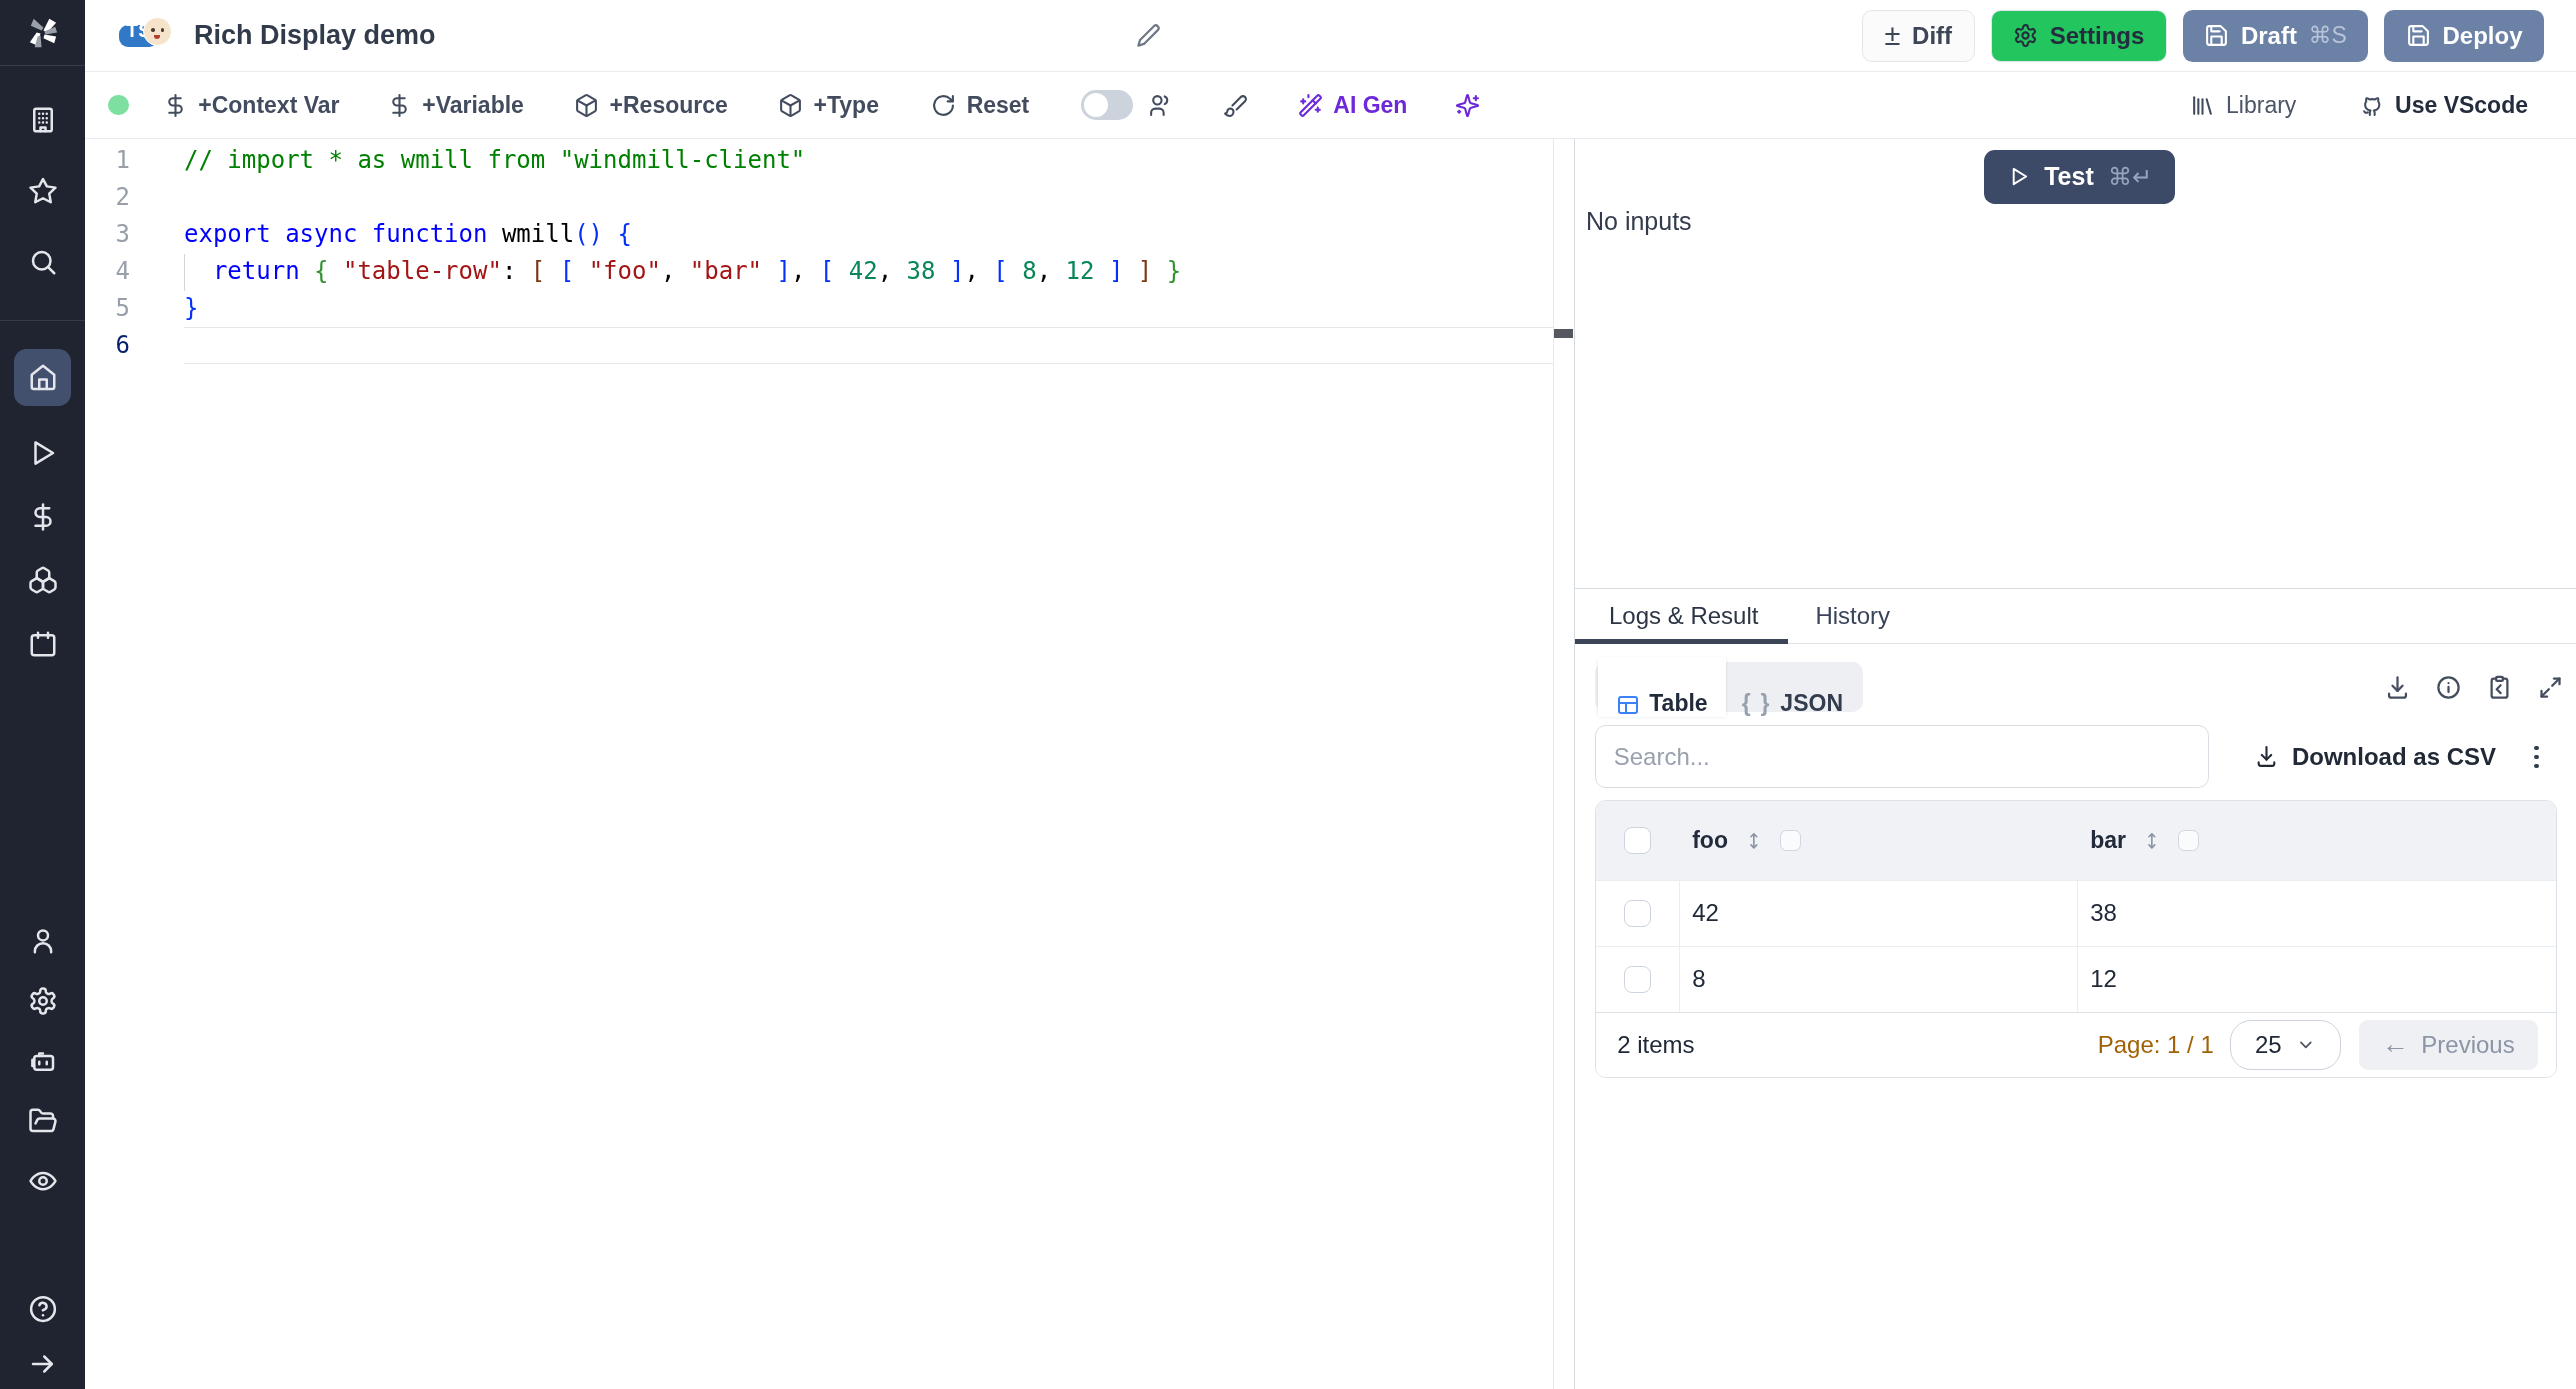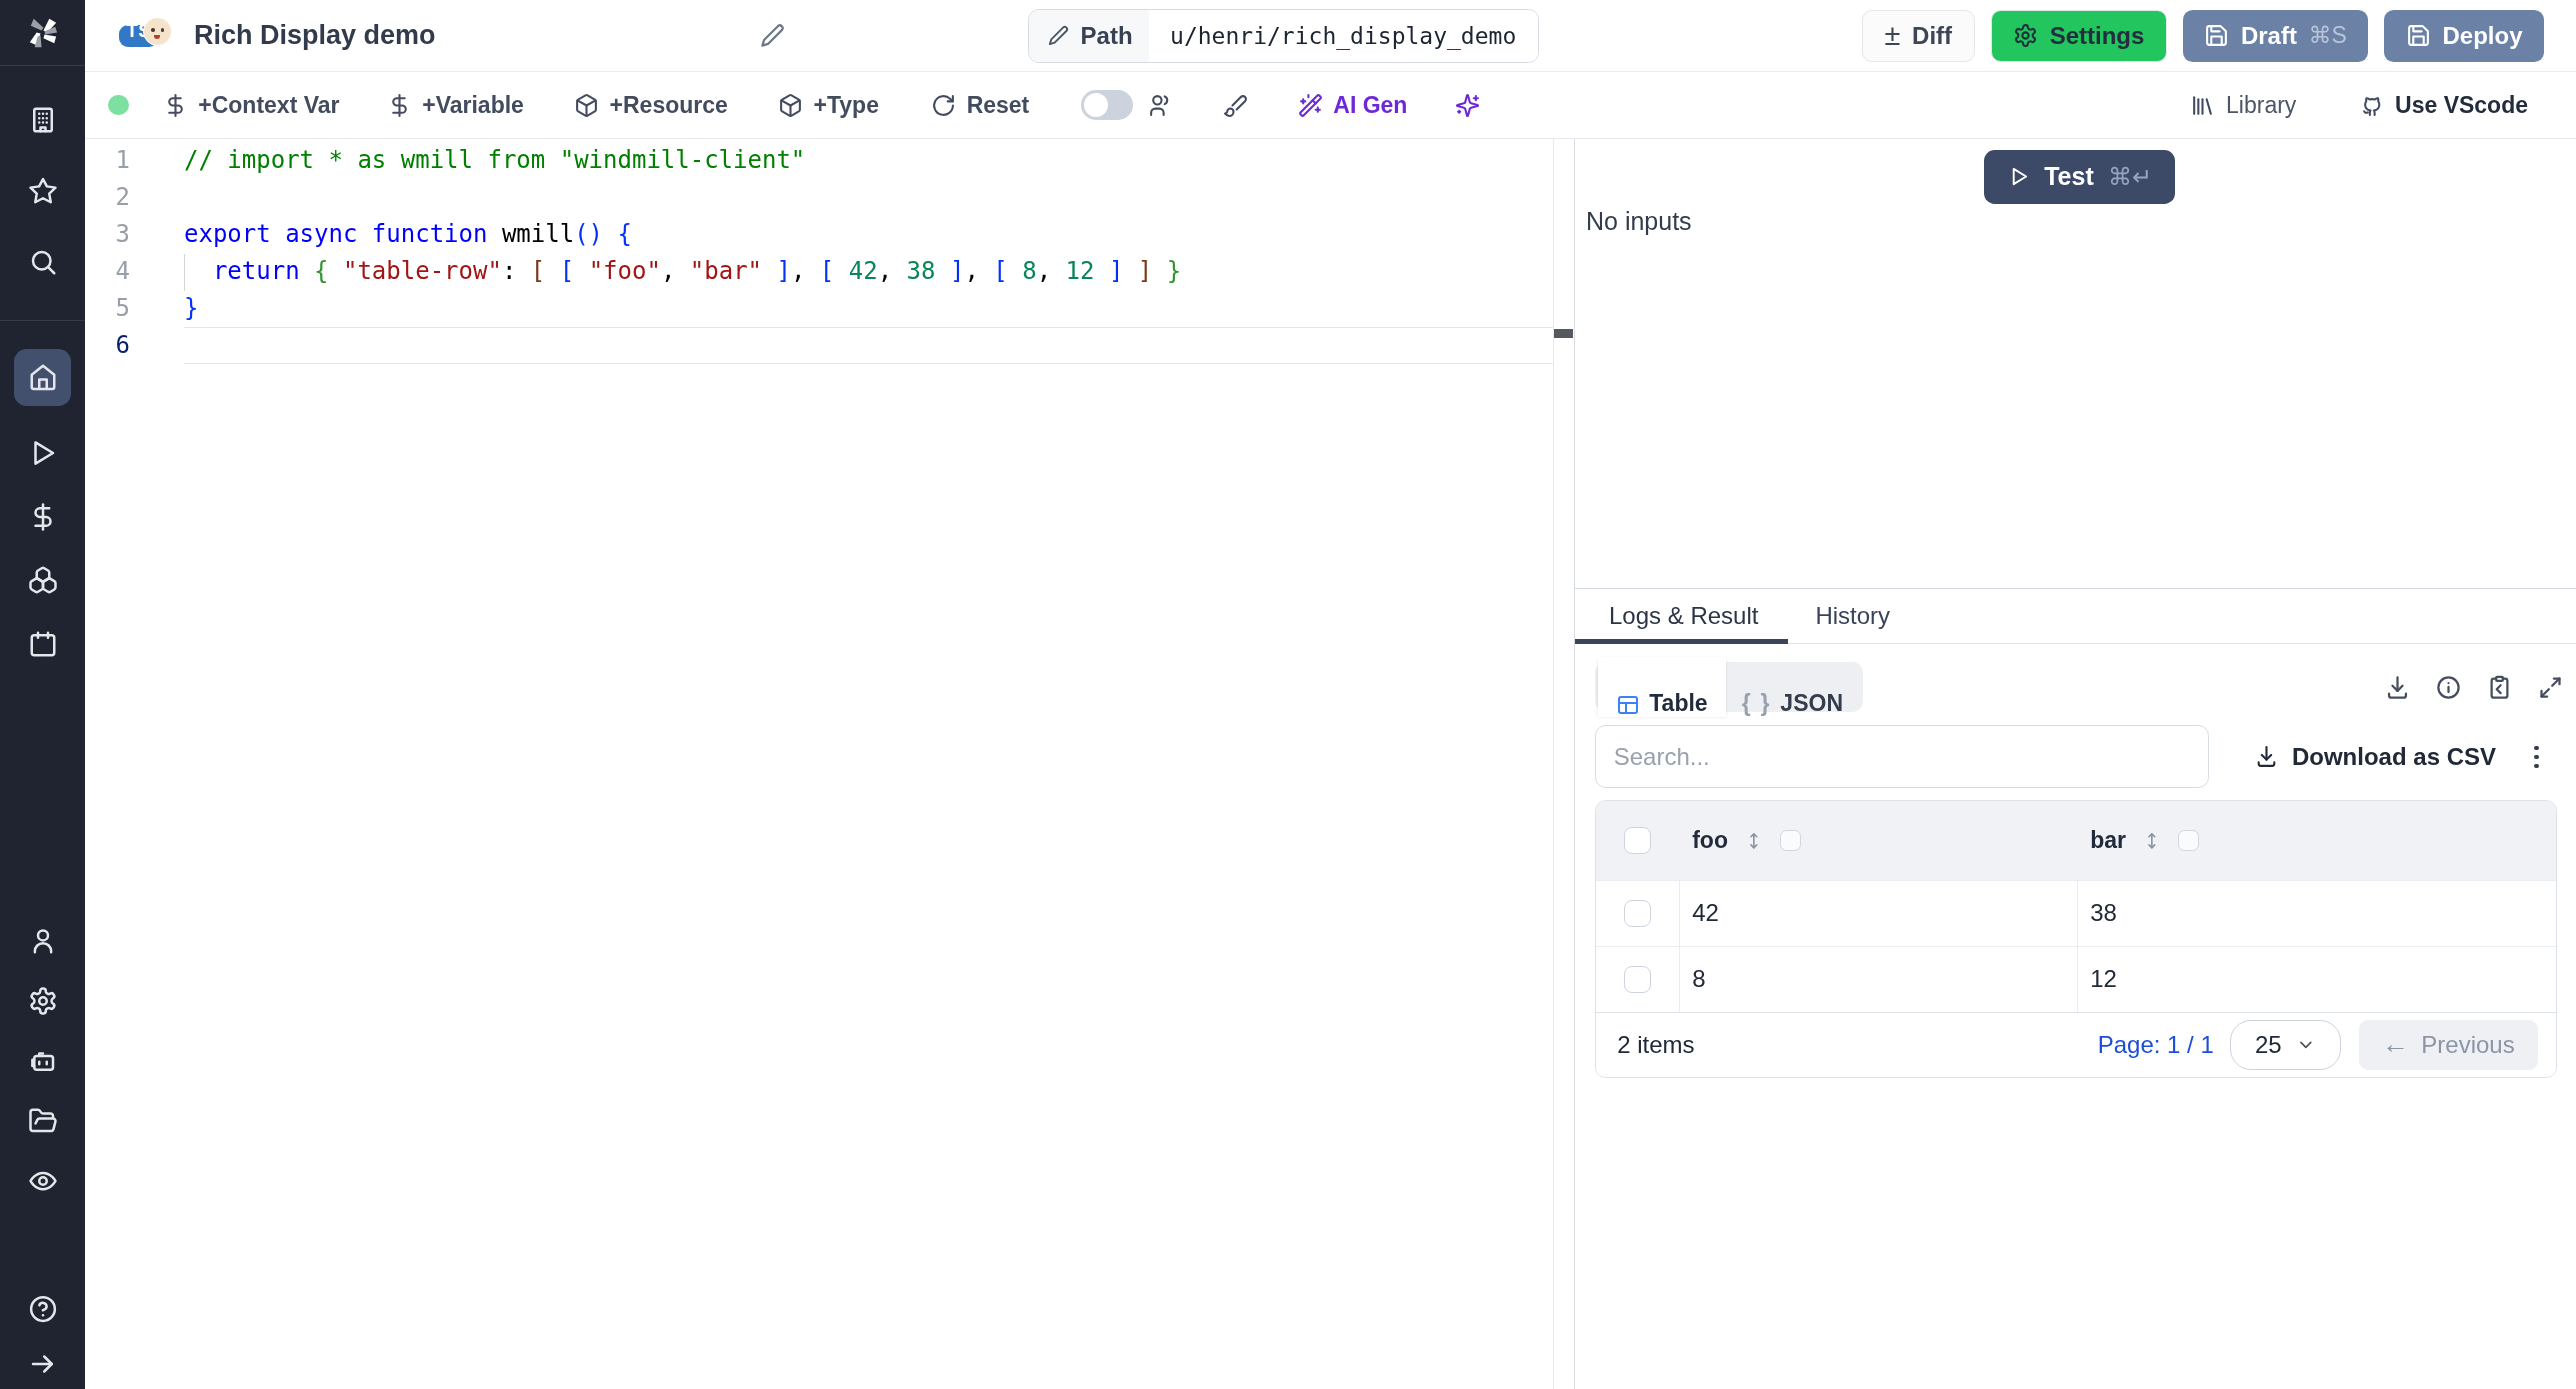--- a/index.html
+++ b/index.html
@@ -121,21 +121,21 @@
   .trow { height:66px; display:flex; align-items:center; border-top:0.9px solid #e9ecf0; font-size:24px; color:#202938; background:#fff; }
   .c1 { width:84px; flex:none; display:flex; align-items:center; justify-content:center; align-self:stretch; }
   .trow .c1, .trow .c2 { border-right:0.9px solid #e9ecf0; }
   .c2 { width:398px; flex:none; display:flex; align-items:center; gap:16px; padding-left:12.5px; align-self:stretch; }
   .c3 { flex:1; display:flex; align-items:center; gap:16px; padding-left:12.5px; align-self:stretch; }
   .cbx { width:27px; height:27px; border:1.8px solid #cdd4de; border-radius:8px; background:#fff; cursor:pointer; flex:none; }
   .sort { width:19.7px; height:19.7px; color:#8b94a3; cursor:pointer; flex:none; }
   .mbox { width:21.5px; height:21.5px; border:1.8px solid #cfd6e0; border-radius:6.3px; background:#fafbfc; cursor:pointer; flex:none; }
   .tfoot { height:65px; border-top:0.9px solid #dde2e8; display:flex; align-items:center; background:#fff; font-size:24px; }
   .tfoot .items { margin-left:21.5px; color:#202938; }
-  .tfoot .pg { margin-left:auto; margin-right:16px; color:#1d4ed8; }
+  .tfoot .pg { margin-left:auto; margin-right:16px; color:#a16207; }
   .psel { width:111px; height:50px; border:1.8px solid #ccd3dd; border-radius:21px; background:#fff;
     display:flex; align-items:center; justify-content:center; gap:14.3px; font-size:24px; color:#202938; cursor:pointer; }
   .psel .ic { width:19.7px; height:19.7px; color:#49505c; }
   .prev { margin-left:18px; margin-right:18px; height:50px; padding:0 23px; background:#eef0f4; border-radius:9px;
     display:flex; align-items:center; gap:12.5px; color:#8c95a6; font-size:24px; cursor:default; }
   .prev .arr { font-size:27px; line-height:1; }
 </style>
 </head>
 <body>
 
@@ -271,31 +271,20 @@
           </div>
       </div>
       <div class="title">Rich Display demo</div>
 
       <div class="hdr-pencil">
         <svg class="st" viewBox="0 0 24 24" width="27" height="27">
             <path d="M17 3.5a2.5 2.5 0 0 1 3.5 3.5L8 19.5 3 21l1.5-5Z"></path>
           </svg>
       </div>
 
-      <div class="path-ctl">
-        <div class="path-l">
-          <span class="ic">
-            <svg class="st" viewBox="0 0 24 24" width="23" height="23">
-                <path d="M17 3.5a2.5 2.5 0 0 1 3.5 3.5L8 19.5 3 21l1.5-5Z"></path>
-              </svg>
-          </span>
-          <span>Path</span>
-        </div>
-        <div class="path-v">u/henri/rich_display_demo</div>
-      </div>
 
       <div class="hdr-btns">
         <div class="btn btn-light">
           <span class="pm">±</span>
           <span>Diff</span>
         </div>
         <div class="btn btn-white">
           <span class="ic">
             <svg class="st" viewBox="0 0 24 24" width="25" height="25">
                 <path d="M12.22 2h-.44a2 2 0 0 0-2 2v.18a2 2 0 0 1-1 1.73l-.43.25a2 2 0 0 1-2 0l-.15-.08a2 2 0 0 0-2.73.73l-.22.38a2 2 0 0 0 .73 2.73l.15.1a2 2 0 0 1 1 1.72v.51a2 2 0 0 1-1 1.74l-.15.09a2 2 0 0 0-.73 2.73l.22.38a2 2 0 0 0 2.73.73l.15-.08a2 2 0 0 1 2 0l.43.25a2 2 0 0 1 1 1.73V20a2 2 0 0 0 2 2h.44a2 2 0 0 0 2-2v-.18a2 2 0 0 1 1-1.73l.43-.25a2 2 0 0 1 2 0l.15.08a2 2 0 0 0 2.73-.73l.22-.39a2 2 0 0 0-.73-2.73l-.15-.08a2 2 0 0 1-1-1.74v-.5a2 2 0 0 1 1-1.74l.15-.09a2 2 0 0 0 .73-2.73l-.22-.38a2 2 0 0 0-2.73-.73l-.15.08a2 2 0 0 1-2 0l-.43-.25a2 2 0 0 1-1-1.73V4a2 2 0 0 0-2-2z"></path>

